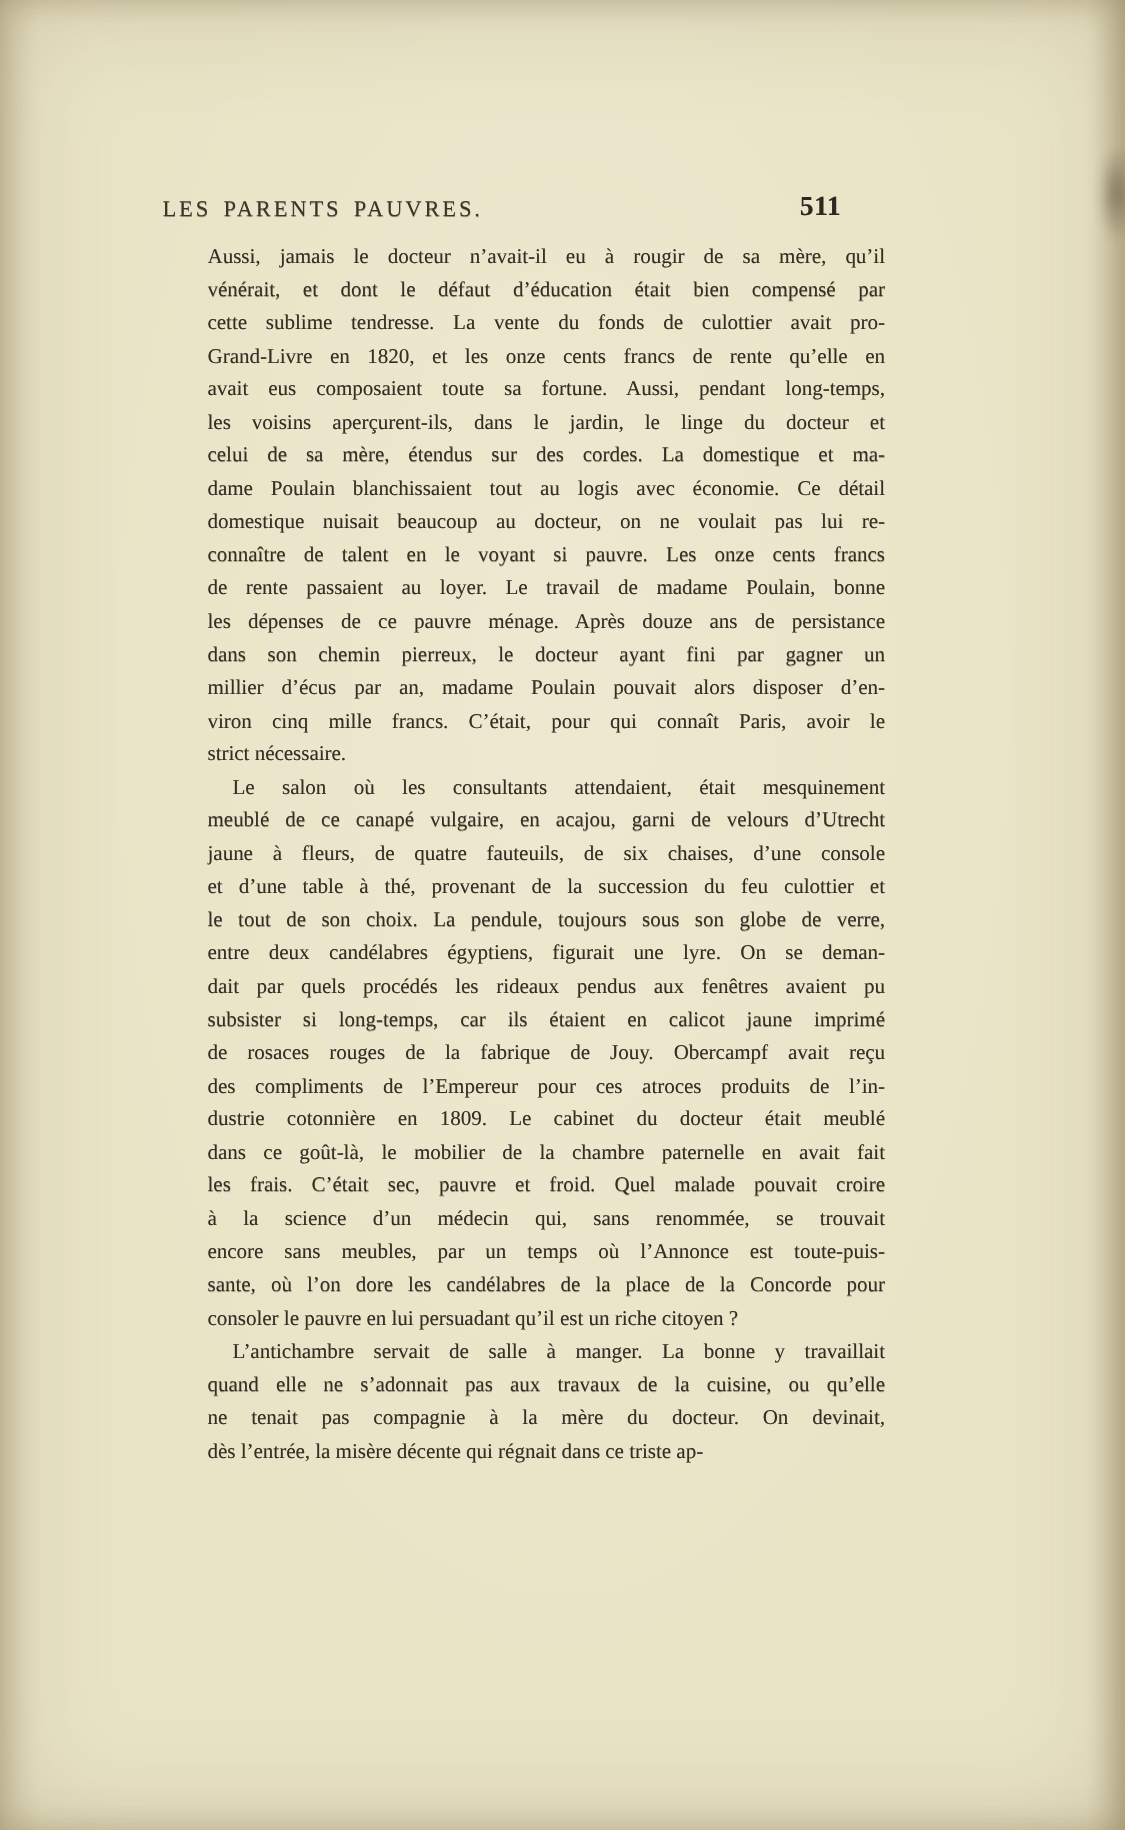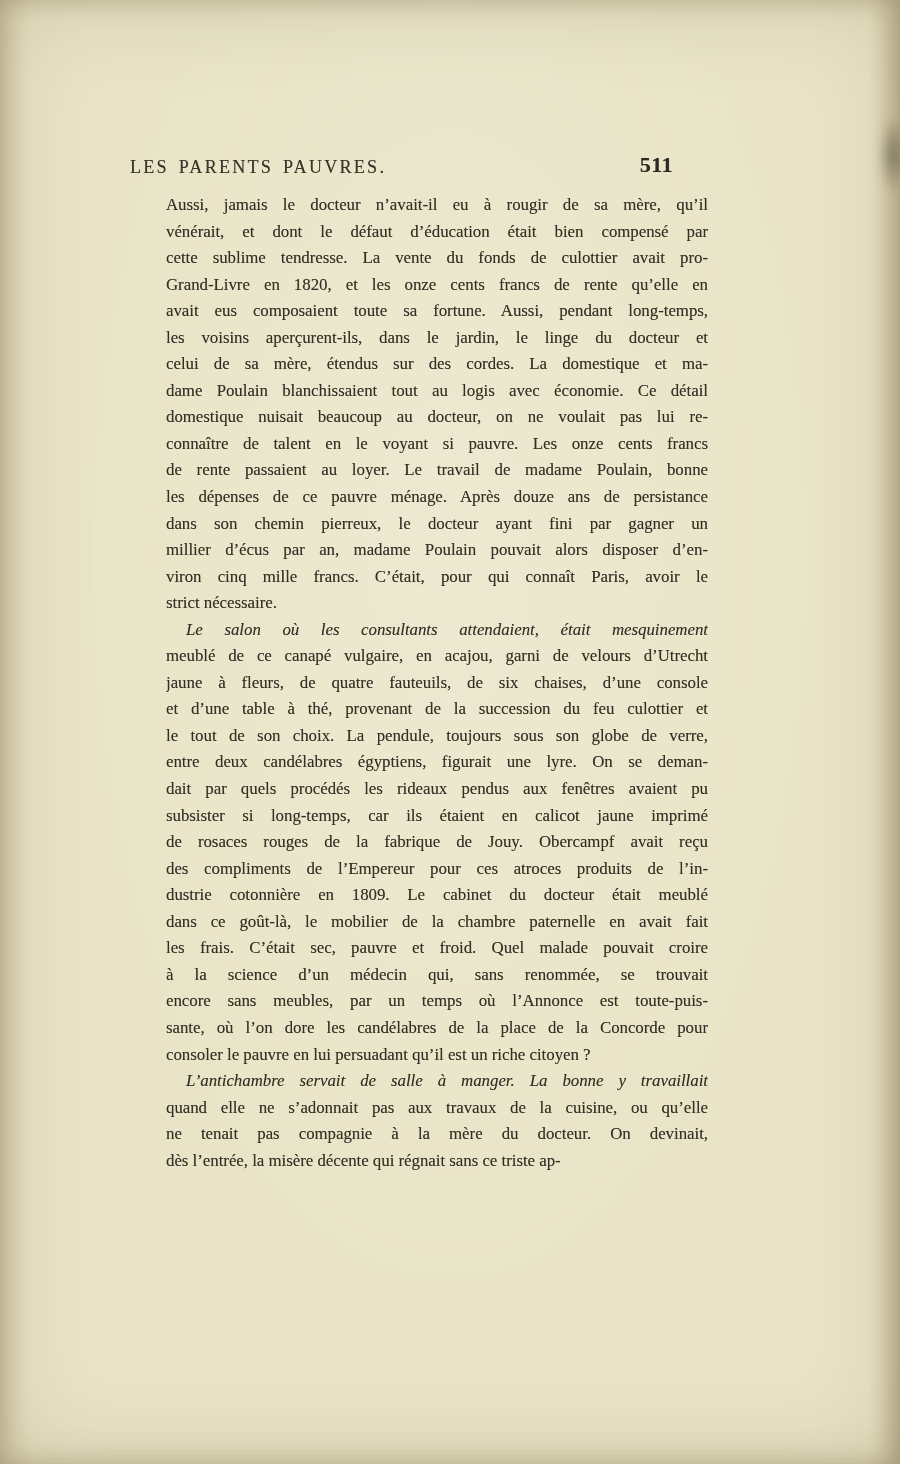--- a/index.html
+++ b/index.html
@@ -78,21 +78,20 @@
     height: 26.55px;
     overflow: hidden;
     margin-left: 36px;
   }
   .line.para-end {
     text-align-last: left;
     -moz-text-align-last: left;
   }
   .line.indent {
     text-indent: 20px;
-    font-style: italic;
   }
 </style>
 </head>
 <body>
 
 <div class="page">
   <div class="smudge"></div>
 
   <div class="header">
     <span class="running-title">LES PARENTS PAUVRES.</span>
@@ -129,15 +128,15 @@
       <div class="line">dustrie cotonnière en 1809. Le cabinet du docteur était meublé</div>
       <div class="line">dans ce goût-là, le mobilier de la chambre paternelle en avait fait</div>
       <div class="line">les frais. C’était sec, pauvre et froid. Quel malade pouvait croire</div>
       <div class="line">à la science d’un médecin qui, sans renommée, se trouvait</div>
       <div class="line">encore sans meubles, par un temps où l’Annonce est toute-puis-</div>
       <div class="line">sante, où l’on dore les candélabres de la place de la Concorde pour</div>
       <div class="line para-end">consoler le pauvre en lui persuadant qu’il est un riche citoyen ?</div>
       <div class="line indent">L’antichambre servait de salle à manger. La bonne y travaillait</div>
       <div class="line">quand elle ne s’adonnait pas aux travaux de la cuisine, ou qu’elle</div>
       <div class="line">ne tenait pas compagnie à la mère du docteur. On devinait,</div>
-      <div class="line para-end">dès l’entrée, la misère décente qui régnait sans ce triste ap-</div>
+      <div class="line para-end">dès l’entrée, la misère décente qui régnait dans ce triste ap-</div>
     </div>
 </div>
 
 </body></html>

